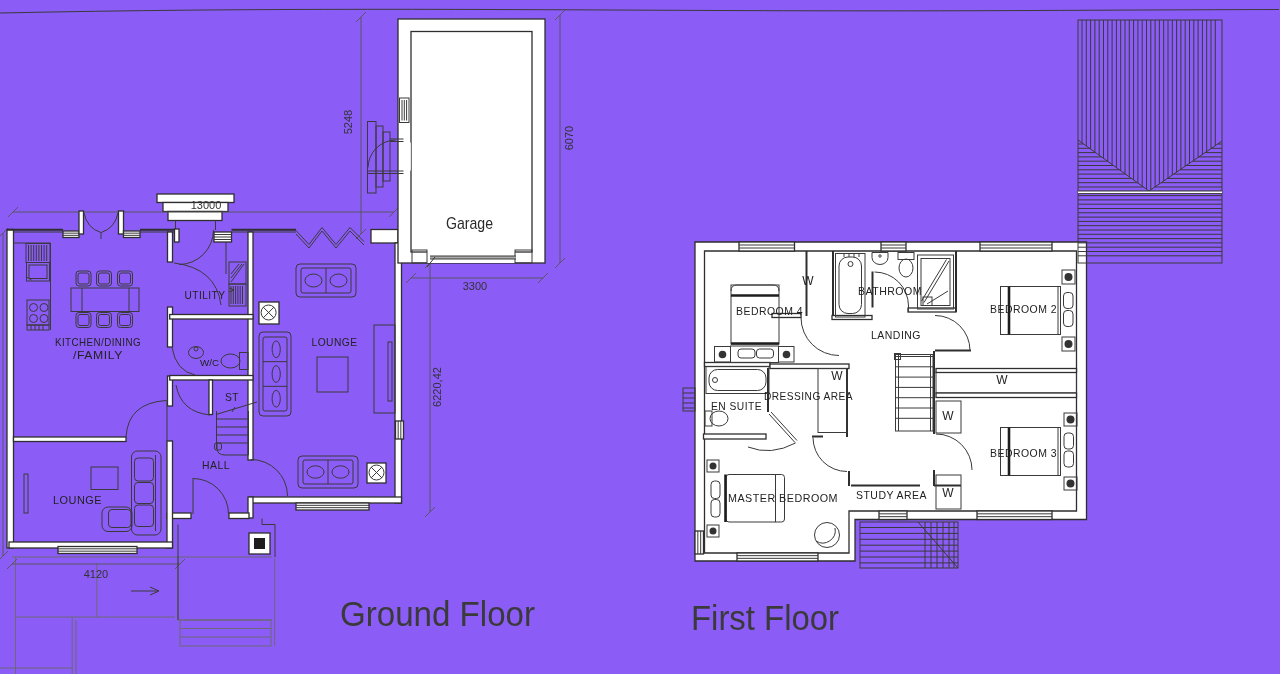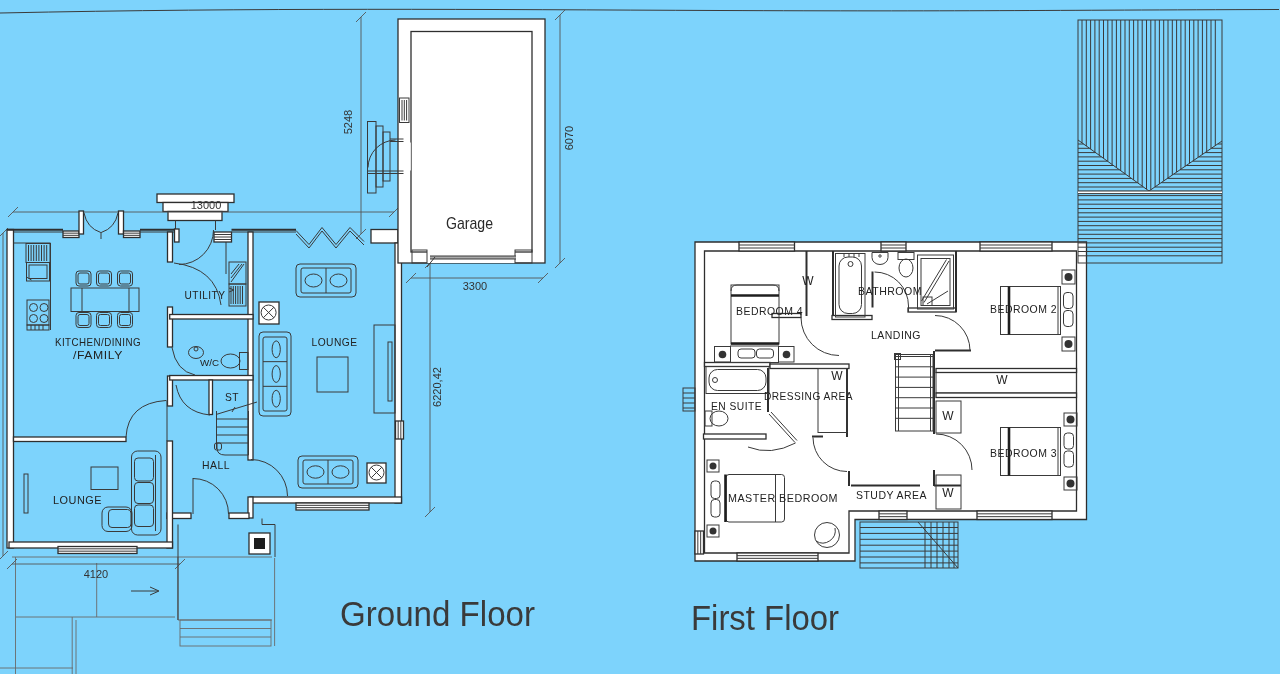--- a/index.html
+++ b/index.html
@@ -1,12 +1,12 @@
 <!DOCTYPE html>
-<html><head><meta charset="utf-8"><style>html,body{margin:0;padding:0;background:#fff;}*{box-sizing:border-box;}.pg{position:relative;width:1280px;height:674px;background:#7dd3fc;font-family:"Liberation Sans",sans-serif;}</style></head><body>
+<html><head><meta charset="utf-8"><style>html,body{margin:0;padding:0;background:#fff;}*{box-sizing:border-box;}.pg{position:relative;width:1280px;height:674px;background:#8b5cf6;font-family:"Liberation Sans",sans-serif;}</style></head><body>
 <div class="pg">
 <svg width="1280" height="674" viewBox="0 0 1280 674">
 <style>.w{stroke:#2e2e2e;stroke-width:2;fill:none;}.t{stroke:#3a3a3a;stroke-width:1;fill:none;}.d{stroke:#555;stroke-width:0.9;fill:none;}.d2{stroke:#6a6a6a;stroke-width:0.9;fill:none;}.wr{fill:#fff;stroke:#2e2e2e;stroke-width:1.3;}.wrn{fill:none;stroke:#2e2e2e;stroke-width:1.3;}.wb{stroke:#1e1e1e;stroke-width:2.6;fill:none;}text{fill:#222;font-family:"Liberation Sans",sans-serif;}.dim{font-size:11px;fill:#333;}.lbl{font-size:11px;letter-spacing:0.5px;}.lbls{font-size:9.5px;}.lblw{font-size:12px;}.lblL{font-size:12px;letter-spacing:1.5px;}.big{font-size:17px;fill:#2a2a2a;}.title{font-size:34.5px;fill:#3a3a3a;}</style>
 
 <g>
         <path class="t" d="M0,13 C260,7.5 480,9.5 720,10.5 S1040,10.2 1279,9.5" fill="none"></path>
       </g>
 
 <g>
         <path class="d2" d="M12,557 L272,557" fill="none"></path>

